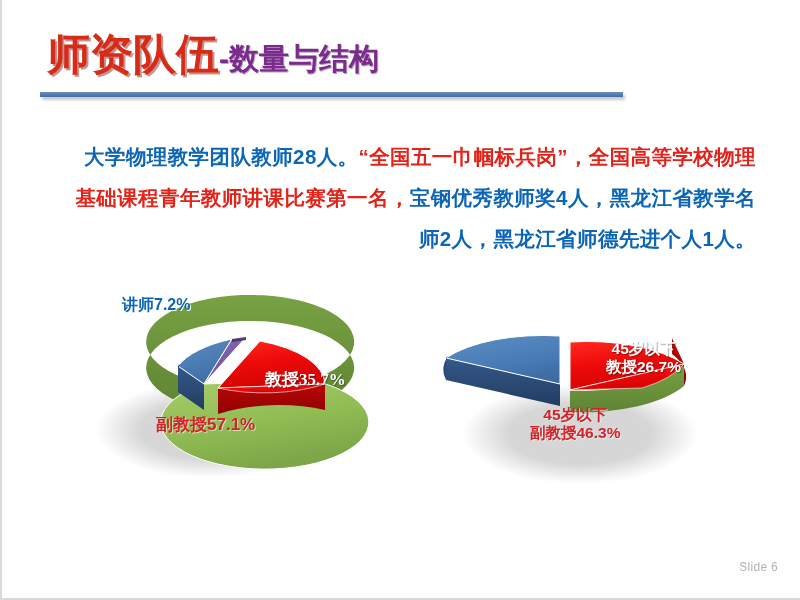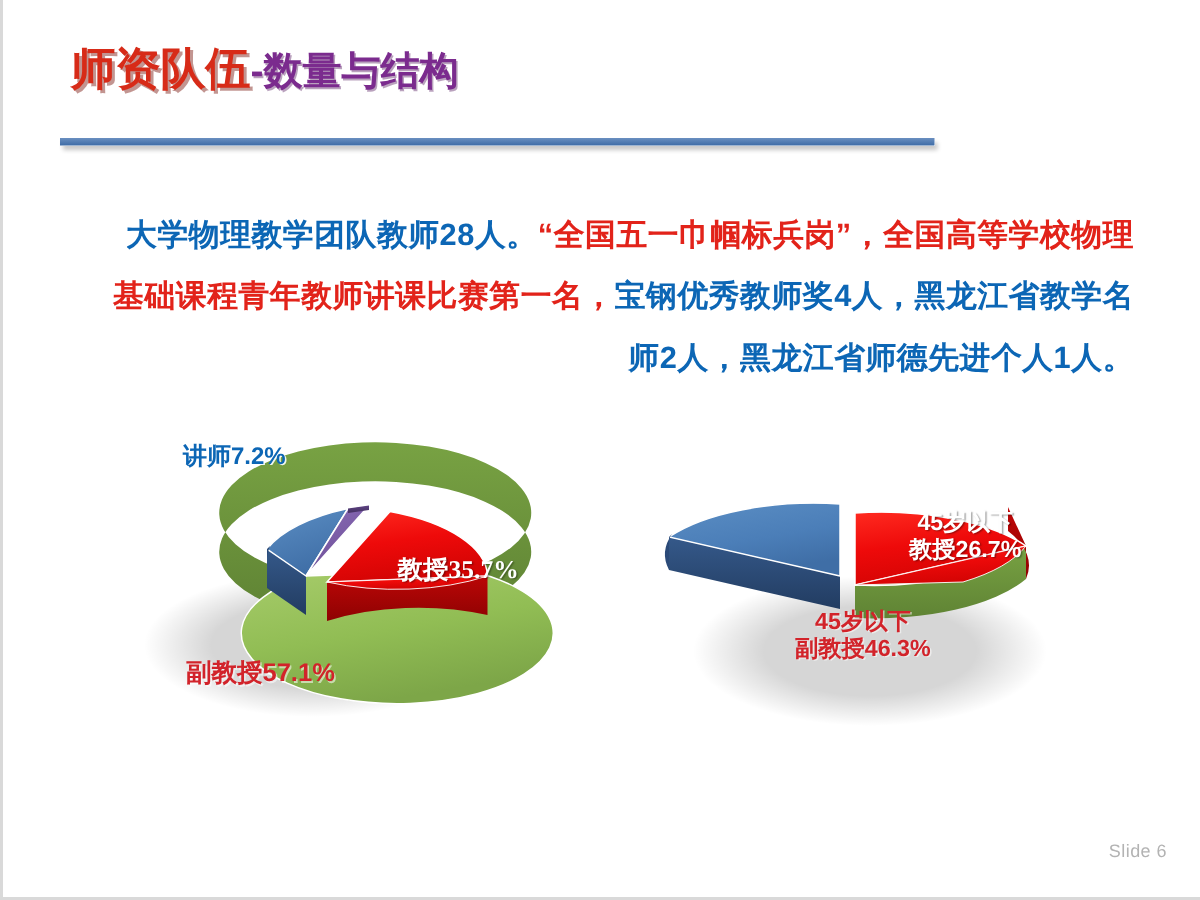--- a/index.html
+++ b/index.html
@@ -23,29 +23,29 @@
   }
 
   
   .title-block {
     position: absolute;
     left: 45px;
     top: 26px;
     white-space: nowrap;
   }
   .title-main {
-    font-size: 30px;
+    font-size: 43px;
     font-weight: bold;
     color: #D72B18;
     letter-spacing: 0px;
     text-shadow: 2px 2px 0 rgba(120,20,10,0.45);
     vertical-align: baseline;
   }
   .title-sub {
-    font-size: 26px;
+    font-size: 30px;
     font-weight: bold;
     color: #7B2B8E;
     letter-spacing: 0px;
     text-shadow: 1px 1px 0 rgba(80,20,90,0.40);
     vertical-align: baseline;
   }
 
   .title-rule {
     position: absolute;
     left: 38px;
@@ -211,21 +211,21 @@
                  A 104 47 0 0 0 124 92 Z" fill="url(#gRedSide)"></path>
         <path d="M 124 92 L 166 45 A 104 47 0 0 1 231 88 Z" fill="url(#gRedTop)" stroke="#ffffff" stroke-width="1"></path>
         <path d="M 124 92 L 231 88 A 104 47 0 0 1 124 92 Z" fill="url(#gRedTop)" stroke="#ffffff" stroke-width="0.6"></path>
       </g>
     </svg>
 
     <div class="pie-label lbl-jiangshi" style="left:42px; top:4px;">讲师7.2%</div>
 
     <div class="pie-label lbl-jiaoshou" style="left:185px; top:78px;font-family:Liberation Serif, serif;">教授35.7%</div>
 
-    <div class="pie-label lbl-fujiaoshou" style="left:44px; top:123px;margin-top:24px;">副教授57.1%</div>
+    <div class="pie-label lbl-fujiaoshou" style="left:76px; top:123px;">副教授57.1%</div>
   </div>
 
   <div class="pie-wrap" style="left:418px; top:302px; width:330px; height:200px;">
 
     <svg width="330" height="200" viewBox="0 0 330 200">
       <defs>
         <linearGradient id="rGreenTop" x1="0" y1="0" x2="0.4" y2="1">
           <stop offset="0%" stop-color="#a7cc6b"></stop>
           <stop offset="55%" stop-color="#91bd54"></stop>
           <stop offset="100%" stop-color="#7da648"></stop>

